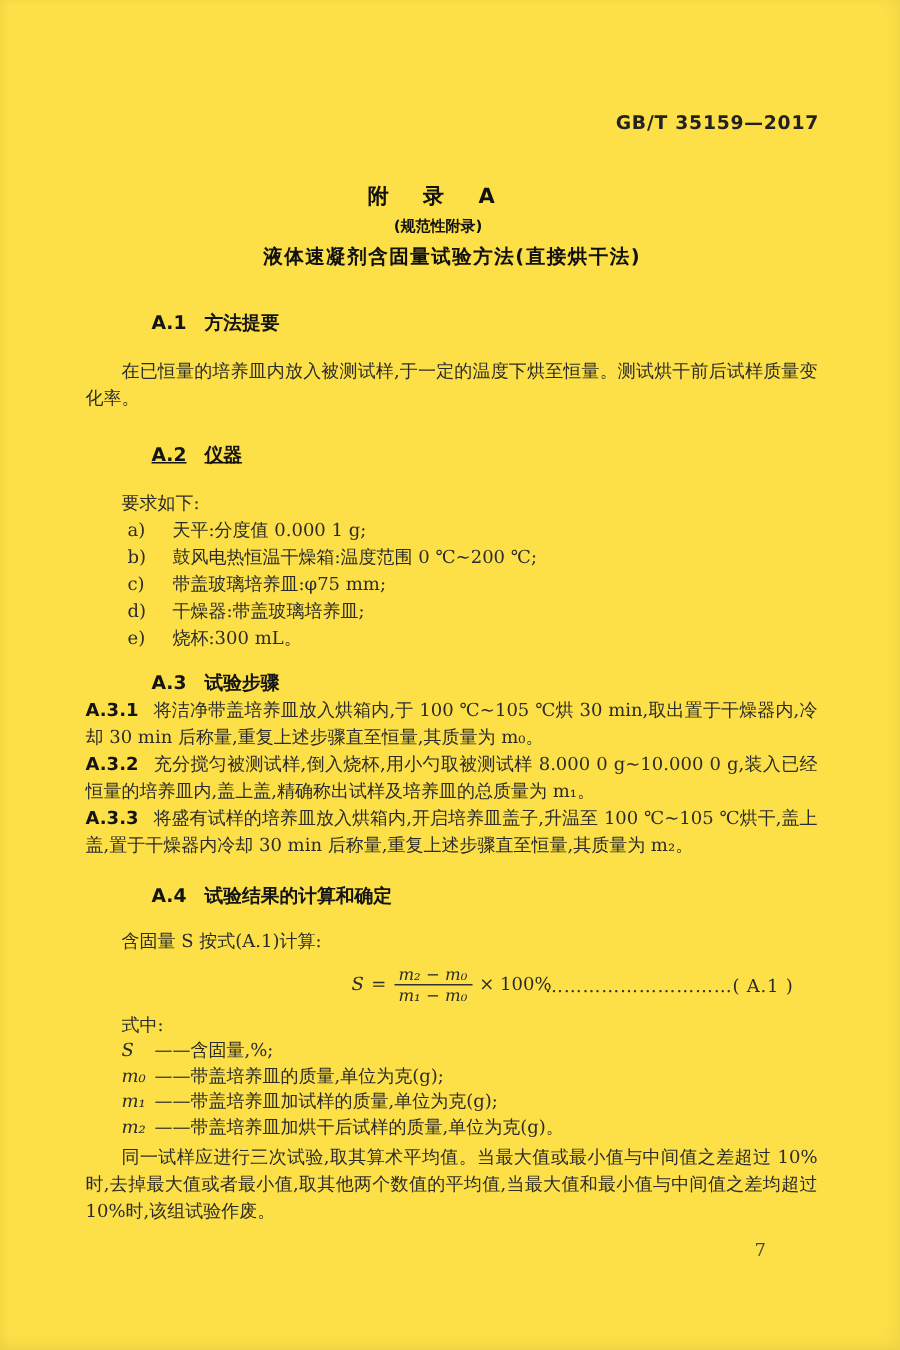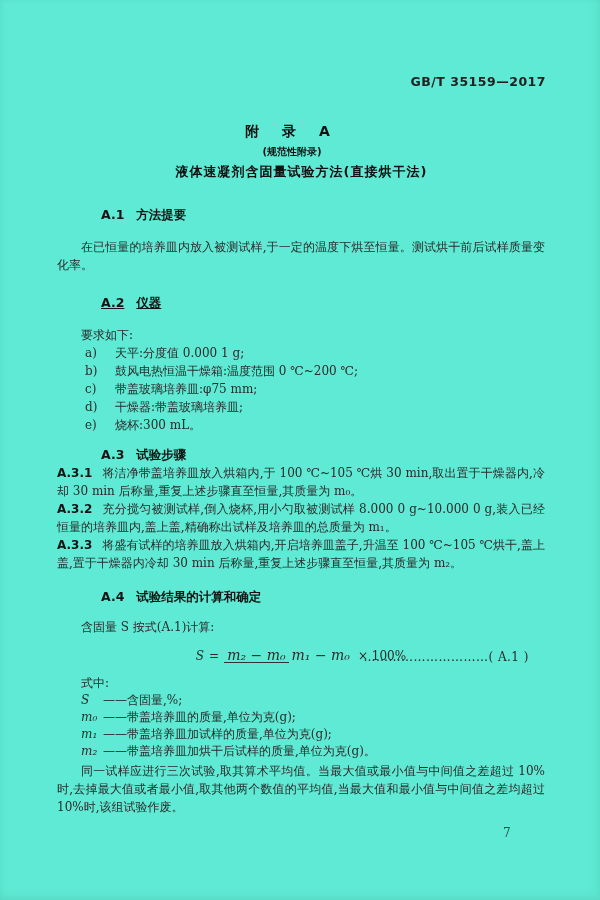--- a/index.html
+++ b/index.html
@@ -1,18 +1,18 @@
 <!DOCTYPE html>
 <html><head>
 <meta charset="utf-8">
 <style>
   html,body{margin:0;padding:0;}
   body{width:600px;height:900px;background:#e9e9e7;font-family:"DejaVu Serif","Liberation Serif",serif;}
   .page{
-    position:relative;width:600px;height:900px;background:#5eead4;overflow:hidden;
+    position:relative;width:600px;height:900px;background:#fde047;overflow:hidden;
     box-shadow:inset -3px -4px 10px rgba(0,0,0,0.05), inset 2px 0 6px rgba(0,0,0,0.03);
     color:#2b2b2b;
   }
   .doc-header{
     position:absolute;top:74px;right:54px;
     font-family:"DejaVu Sans","Liberation Sans",sans-serif;
     font-weight:bold;font-size:12.5px;letter-spacing:0.5px;color:#222;
   }
   .title-block{position:absolute;top:120px;left:0;width:584px;text-align:center;color:#111;}
   .title-appendix{
@@ -48,21 +48,21 @@
     font-family:"DejaVu Sans","Liberation Sans",sans-serif;
     font-weight:bold;margin-right:10px;color:#141414;
   }
   .formula-row{position:relative;height:32px;margin-top:4px;}
   .formula{
     position:absolute;left:0;right:0;top:0;height:32px;
     display:flex;align-items:center;justify-content:center;gap:5px;
     font-size:12px;
   }
   .formula .var{font-style:italic;}
-  .frac{display:inline-flex;text-align:center;font-size:14px;line-height:13px;font-style:italic;}
+  .frac{display:inline-flex;flex-direction:column;text-align:center;font-size:11px;line-height:13px;font-style:italic;}
   .frac .num{border-bottom:1px solid #333;padding:0 3px;}
   .frac .den{padding:0 3px;}
   .formula-ref{
     position:absolute;right:16px;top:8px;font-size:12px;letter-spacing:0.5px;white-space:nowrap;
   }
   .where-label{padding-left:24px;}
   .def-list{margin:0;}
   .def-row{display:flex;padding-left:24px;line-height:17px;}
   .def-term{flex:none;min-width:22px;font-style:italic;}
   .def-desc{flex:1;}

